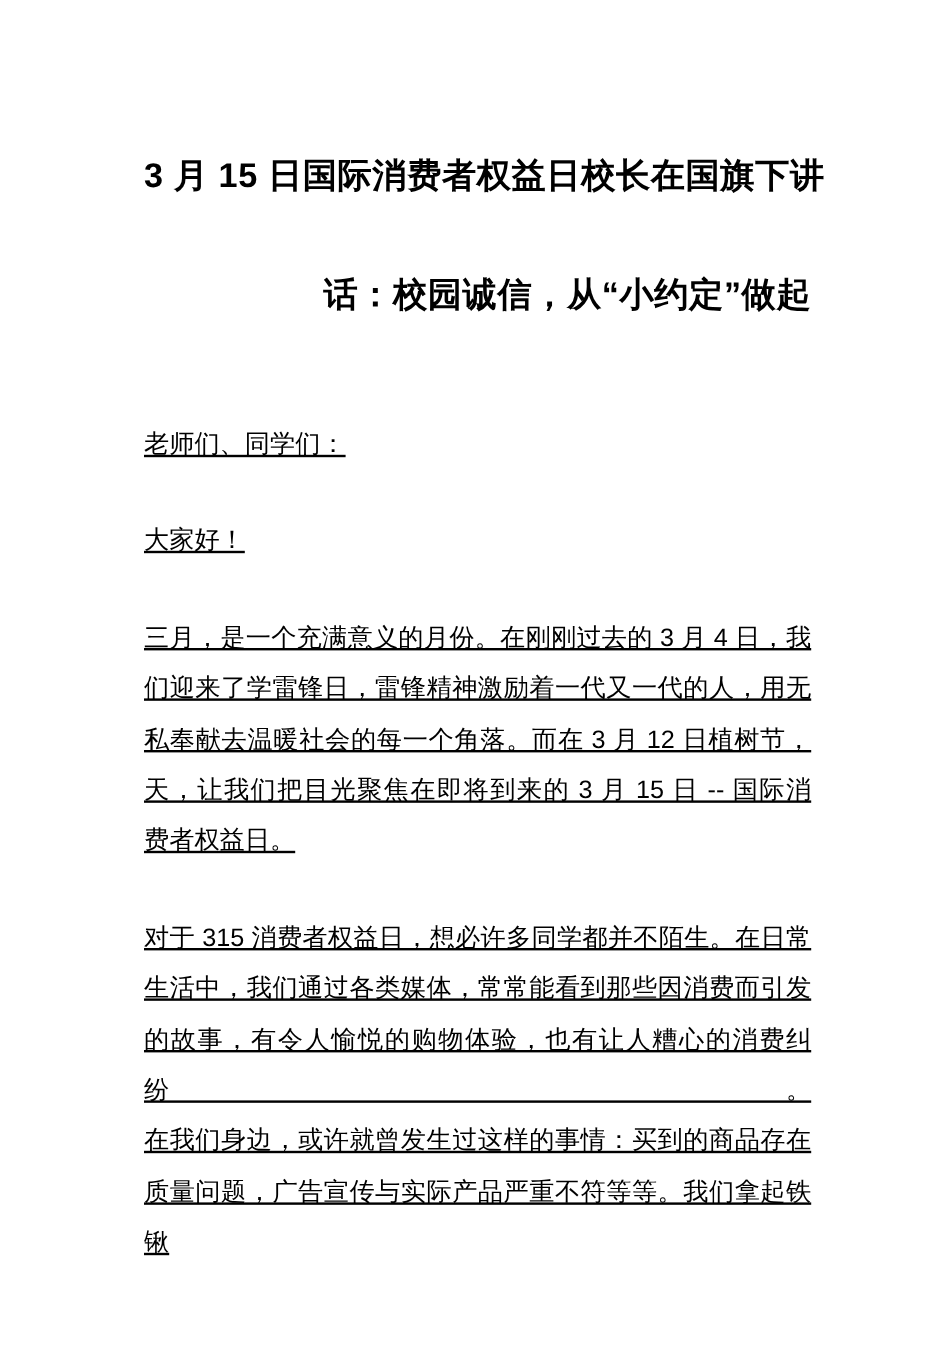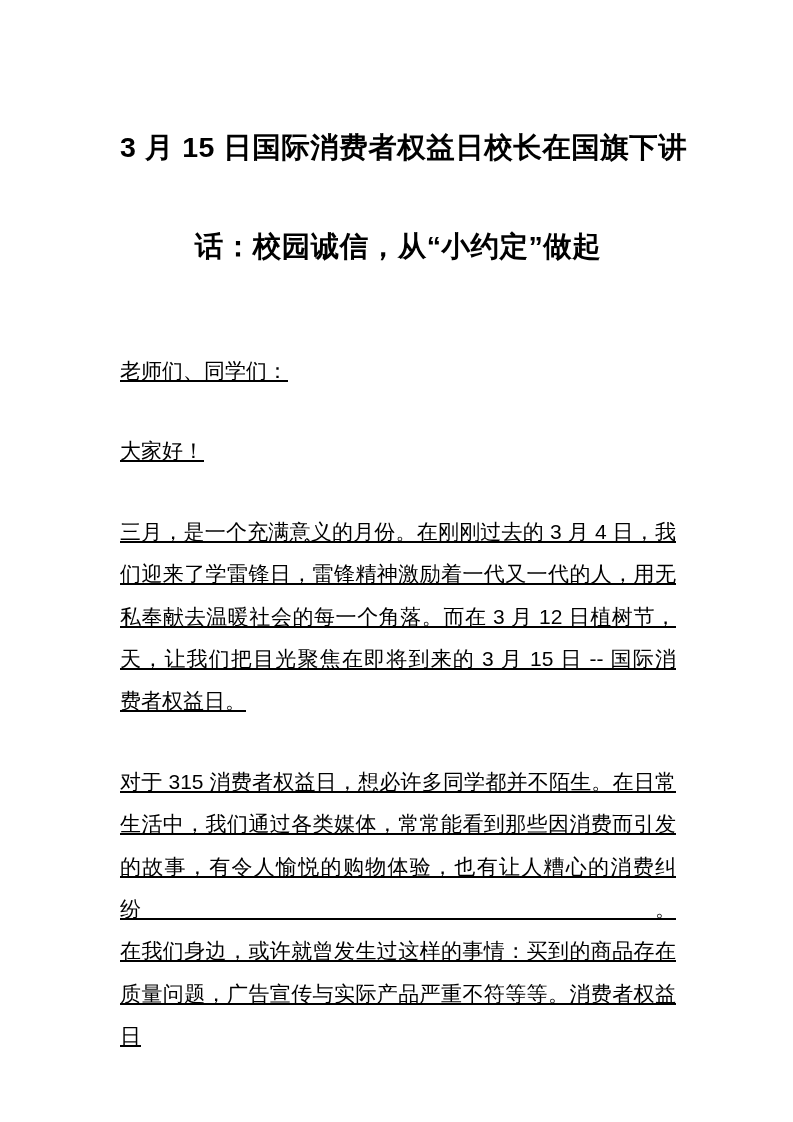--- a/index.html
+++ b/index.html
@@ -23,20 +23,21 @@
   .doc-title {
     margin: 98px 0 0 0;
     font-size: 28.5px;
     font-weight: bold;
     line-height: 99px;
     text-align: center;
     letter-spacing: 0.5px;
   }
   .title-line {
     white-space: nowrap;
+    text-align: right;
   }
   .body-text {
     margin-top: 54px;
     font-size: 21px;
     line-height: 42.4px;
   }
   .para {
     margin: 0 0 38px 0;
   }
   .para:last-child {
@@ -74,17 +75,17 @@
           <div class="tline">们迎来了学雷锋日，雷锋精神激励着一代又一代的人，用无</div>
           <div class="tline">私奉献去温暖社会的每一个角落。而在 3 月 12 日植树节，</div>
           <div class="tline">天，让我们把目光聚焦在即将到来的 3 月 15 日 -- 国际消</div>
           <div class="tline short">费者权益日。</div>
         </div>
         <div class="para">
           <div class="tline">对于 315 消费者权益日，想必许多同学都并不陌生。在日常</div>
           <div class="tline">生活中，我们通过各类媒体，常常能看到那些因消费而引发</div>
           <div class="tline">的故事，有令人愉悦的购物体验，也有让人糟心的消费纠纷。</div>
           <div class="tline">在我们身边，或许就曾发生过这样的事情：买到的商品存在</div>
-          <div class="tline">质量问题，广告宣传与实际产品严重不符等等。消费者权益日</div>
+          <div class="tline">质量问题，广告宣传与实际产品严重不符等等。我们拿起铁锹</div>
         </div>
       </div>
   </div>
 </div>
 
 </body></html>

